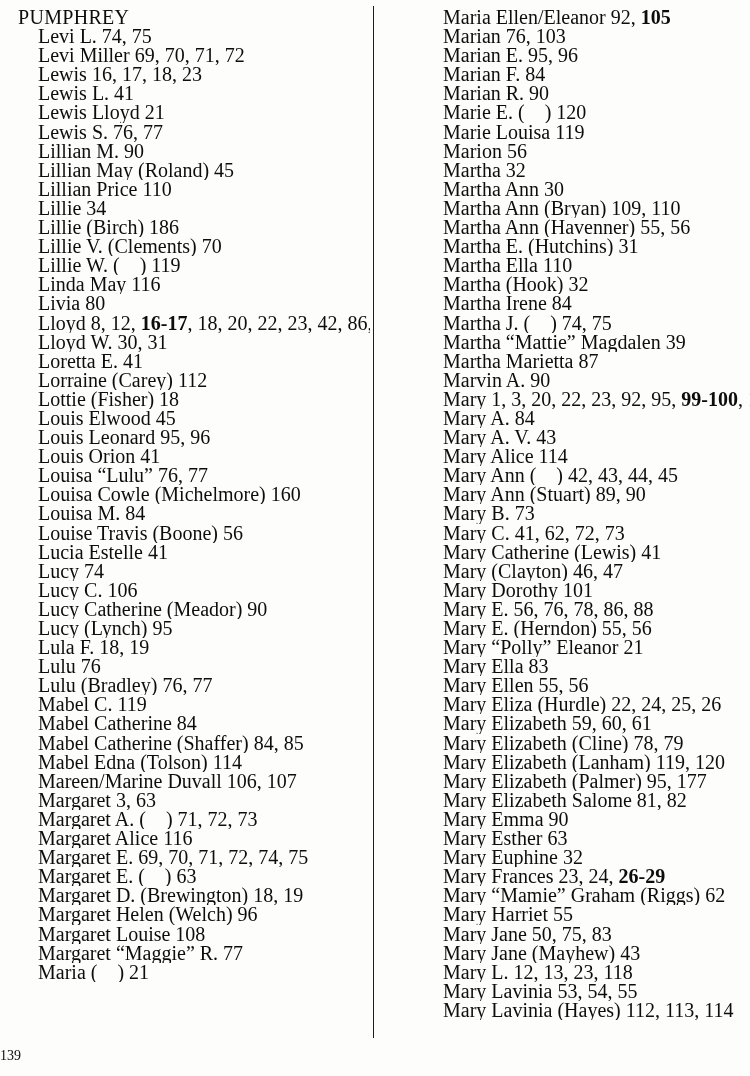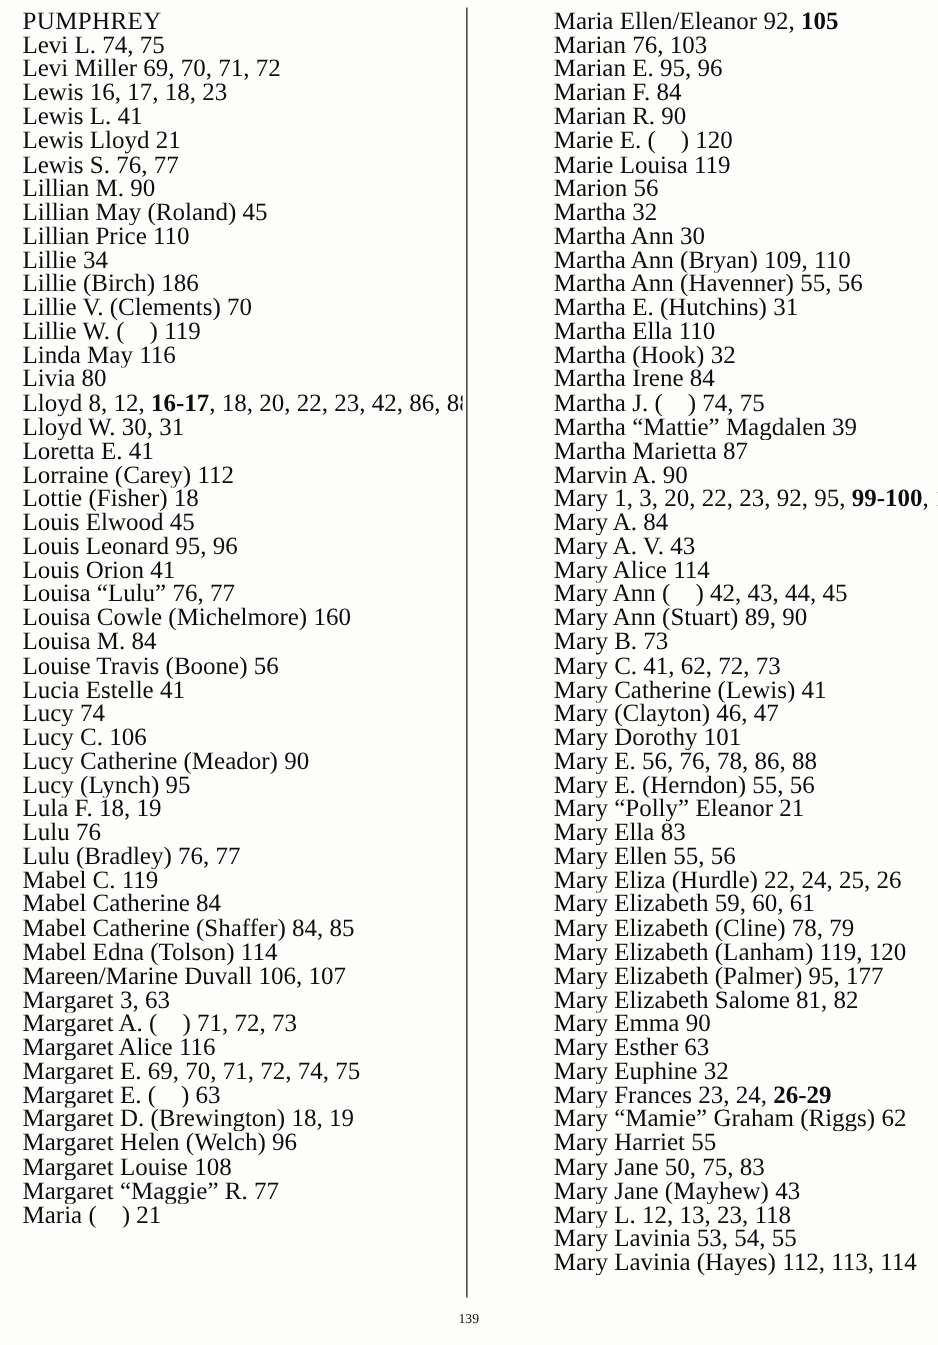--- a/index.html
+++ b/index.html
@@ -25,41 +25,41 @@
     font-size: 20px;
     line-height: 19.1px;
   }
   .col-left  { left: 18px;  width: 352px; }
   .col-right { left: 443px; width: 322px; }
   .index-header {
     white-space: pre;
     letter-spacing: 0.3px;
   }
   .entries { }
-  .col-left .entries { }
+  .col-left .entries { margin-left: 20px; }
   .entry {
     white-space: pre;
     overflow: hidden;
   }
   .entry b { font-weight: bold; }
   .divider {
     position: absolute;
     left: 373px;
     top: 6px;
     width: 1px;
     height: 1032px;
     background: #1c1c1c;
   }
   .page-number {
     position: absolute;
     left: 0;
     right: 0;
     top: 1046px;
-    text-align: center;
-    font-size: 11px;
+    text-align: left;
+    font-size: 14px;
     line-height: 19px;
   }
 </style>
 </head>
 <body>
 
 <div class="page">
 
   <div class="col col-left">
     <div class="index-header">PUMPHREY</div>

